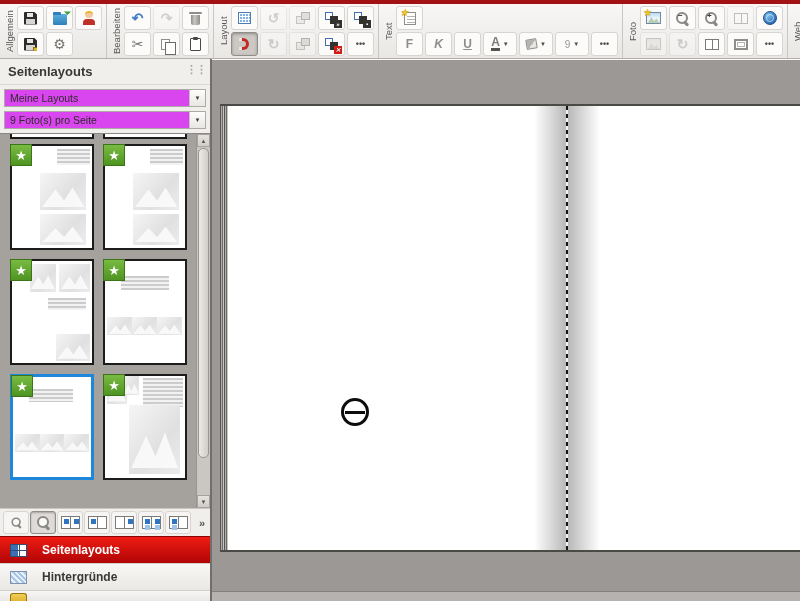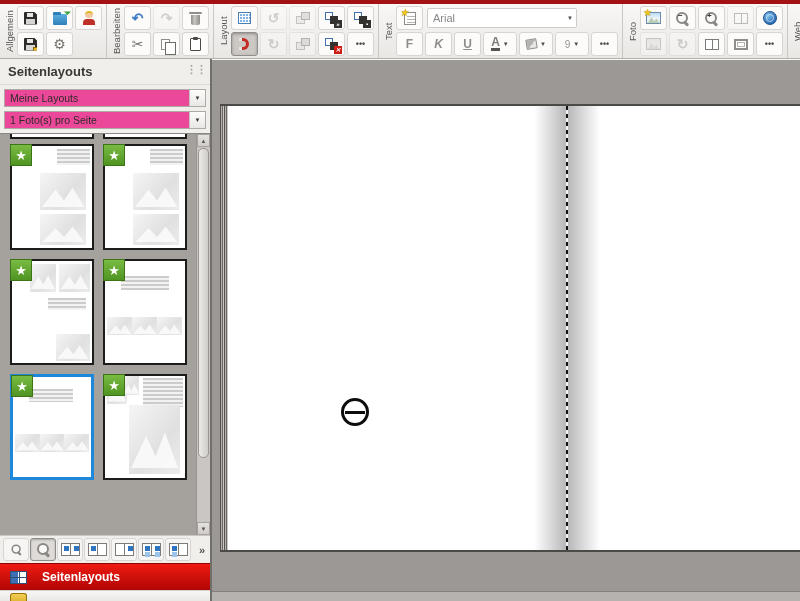--- a/index.html
+++ b/index.html
@@ -82,21 +82,21 @@
   .sizev { font-size:10px; color:#9a9795; }
   .dd-mini { font-size:6px; color:#4d4b49; margin-left:3px; }
 
   
   .content { display:flex; height:542px; }
 
   
   .panel { width:212px; background:#f1efec; border-right:2px solid #716f6c; display:flex; flex-direction:column; flex:0 0 auto; }
   .panel-header { height:26px; display:flex; align-items:center; font-size:13px; font-weight:bold; color:#3a3836; padding-left:8px; border-bottom:1px solid #dcd9d6; position:relative; }
   .grip { position:absolute; right:4px; top:4px; color:#a5a2a0; font-size:11px; letter-spacing:-1px; }
-  .dd { height:18px; margin:4px 4px 0 4px; background:#ec4899; border:1px solid #aeaba7; display:flex; align-items:center; font-size:10.5px; color:#2e2c2a; padding-left:5px; position:relative; cursor:pointer; }
+  .dd { height:18px; margin:4px 4px 0 4px; background:#d946ef; border:1px solid #aeaba7; display:flex; align-items:center; font-size:10.5px; color:#2e2c2a; padding-left:5px; position:relative; cursor:pointer; }
   .dd .dd-box { position:absolute; right:0; top:0; bottom:0; width:16px; border-left:1px solid #c5c2bf; display:flex; align-items:center; justify-content:center; font-size:6px; color:#3d3b39; background:linear-gradient(#fdfdfc,#e9e7e4); }
 
   .thumb-area { flex:1; margin-top:4px; background:#a5a29e; border-top:1px solid #8a8784; position:relative; overflow:hidden; }
   .clip-row { display:flex; gap:9px; padding-left:10px; }
   .thumb-clip { width:84px; height:5px; background:#fff; border:2px solid #1c1c1c; border-top:none; }
   .grid { display:grid; grid-template-columns:84px 84px; gap:9px; padding:5px 0 0 10px; }
   .thumb { width:84px; height:106px; background:#fff; border:2px solid #1c1c1c; position:relative; cursor:pointer; }
   .thumb.selected { border:3px solid #1d87dc; }
   .ph { position:absolute; background:linear-gradient(130deg,#f5f5f5 0%,#e0e0e0 60%,#ececec); overflow:hidden; }
   .ph:after { content:""; position:absolute; left:4%; right:4%; bottom:8%; height:55%; background:rgba(252,252,252,.85); clip-path:polygon(0 100%,32% 15%,52% 68%,72% 5%,100% 100%); }
@@ -279,24 +279,20 @@
 
   <div class="tgroup">
     <span class="vlabel">Text</span>
     <div class="tcol">
       <div class="trow">
         <div class="btn">
             <span class="ic i-addtext">
               <i class="star-b">★</i>
             </span>
           </div>
-        <div class="font-select">
-          <span>Arial</span>
-          <span class="dd-arrow">▼</span>
-        </div>
       </div>
       <div class="trow">
         <div class="btn">
             <span class="tbtn">F</span>
           </div>
         <div class="btn">
             <span class="tbtn it">K</span>
           </div>
         <div class="btn">
             <span class="tbtn un">U</span>
@@ -378,21 +374,21 @@
     <div class="panel-header">
       <span>Seitenlayouts</span>
       <span class="grip">⋮⋮</span>
     </div>
 
     <div class="dd">
       <span>Meine Layouts</span>
       <span class="dd-box">▼</span>
     </div>
     <div class="dd">
-      <span>1 Foto(s) pro Seite</span>
+      <span>9 Foto(s) pro Seite</span>
       <span class="dd-box">▼</span>
     </div>
 
     <div class="thumb-area">
       <div class="clip-row">
         <div class="thumb-clip"></div>
         <div class="thumb-clip"></div>
       </div>
       <div class="grid">
           <div class="thumb">
@@ -480,20 +476,24 @@
           </span>
         </div>
       <span class="chev">»</span>
     </div>
 
     <div>
         <div class="nav-item active">
           <span class="nicon n-layout"></span>
           <span class="nlabel">Seitenlayouts</span>
         </div>
+        <div class="nav-item">
+          <span class="nicon n-hatch"></span>
+          <span class="nlabel">Hintergründe</span>
+        </div>
       </div>
 
     <div class="nav-item partial">
       <span class="nicon n-gold"></span>
     </div>
   </div>
 
   <div class="canvas">
     <div class="spread">
       <div class="stack"></div>

